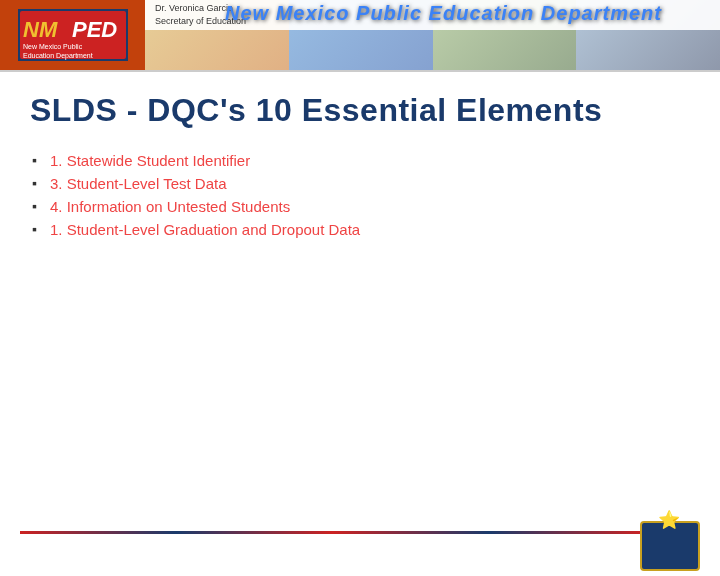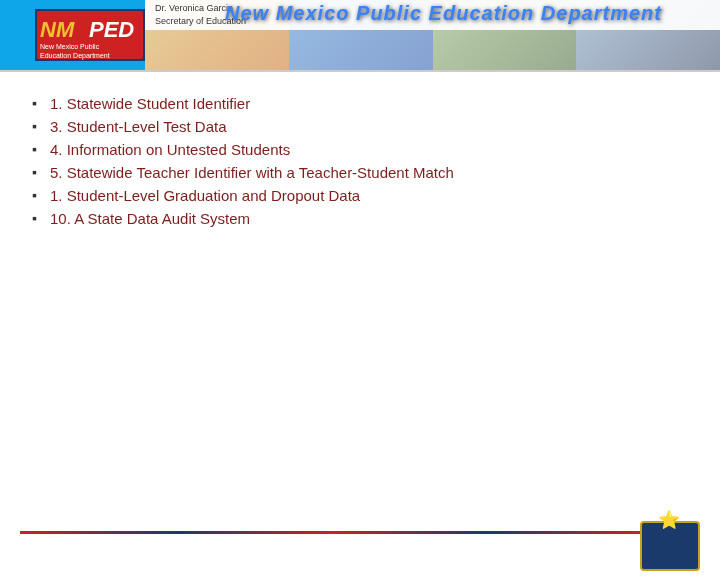--- a/index.html
+++ b/index.html
@@ -17,24 +17,24 @@
       width: 720px;
       height: 72px;
       background: #ffffff;
       display: flex;
       align-items: stretch;
       border-bottom: 2px solid #ccc;
     }
 
     .header-logo {
       width: 145px;
-      background: #0ea5e9;
-      display: flex;
-      align-items: center;
-      justify-content: flex-end;
+      background: #c2410c;
+      display: flex;
+      align-items: center;
+      justify-content: center;
       flex-shrink: 0;
     }
 
     .logo-nmped {
       display: flex;
       flex-direction: column;
       align-items: center;
     }
 
     .header-title-text {
@@ -98,21 +98,21 @@
       letter-spacing: 0.5px;
     }
 
     .elements-list {
       list-style: none;
       padding: 0;
     }
 
     .elements-list li {
       font-size: 15px;
-      color: #7f1d1d;
+      color: #ef4444;
       padding: 3px 0 3px 20px;
       position: relative;
       font-weight: 500;
     }
 
     .elements-list li::before {
       content: '▪';
       position: absolute;
       left: 2px;
       color: #333;
@@ -210,28 +210,27 @@
       </div>
     </div>
 
     <div style="position:absolute; top:0; left:0; right:0; bottom:0; display:flex; align-items:flex-start; padding-top:2px; padding-left:80px; pointer-events:none;">
       <span class="header-title-text" style="font-size:20px; color:#3b82f6; text-shadow: 1px 1px 4px rgba(0,0,0,0.7); font-weight:bold; font-style:italic;">New Mexico Public Education Department</span>
     </div>
   </div>
 </div>
 
 <div class="main-content">
+  <h1 class="slide-title">SLDS  -  DQC's 10 Essential Elements</h1>
 
   <ul class="elements-list">
     <li>1. Statewide Student Identifier</li>
     <li>3. Student-Level Test Data</li>
     <li>4. Information on Untested Students</li>
-    <li>5. Statewide Teacher Identifier with a Teacher-Student Match</li>
     <li>1. Student-Level Graduation and Dropout Data</li>
-    <li>10. A State Data Audit System</li>
   </ul>
 </div>
 
 <div class="footer">
   <div class="footer-line"></div>
   <div class="footer-logo">
     <div class="footer-logo-icon">⭐</div>
     <div class="footer-logo-text">C.L.A.R.S.</div>
   </div>
 </div>

